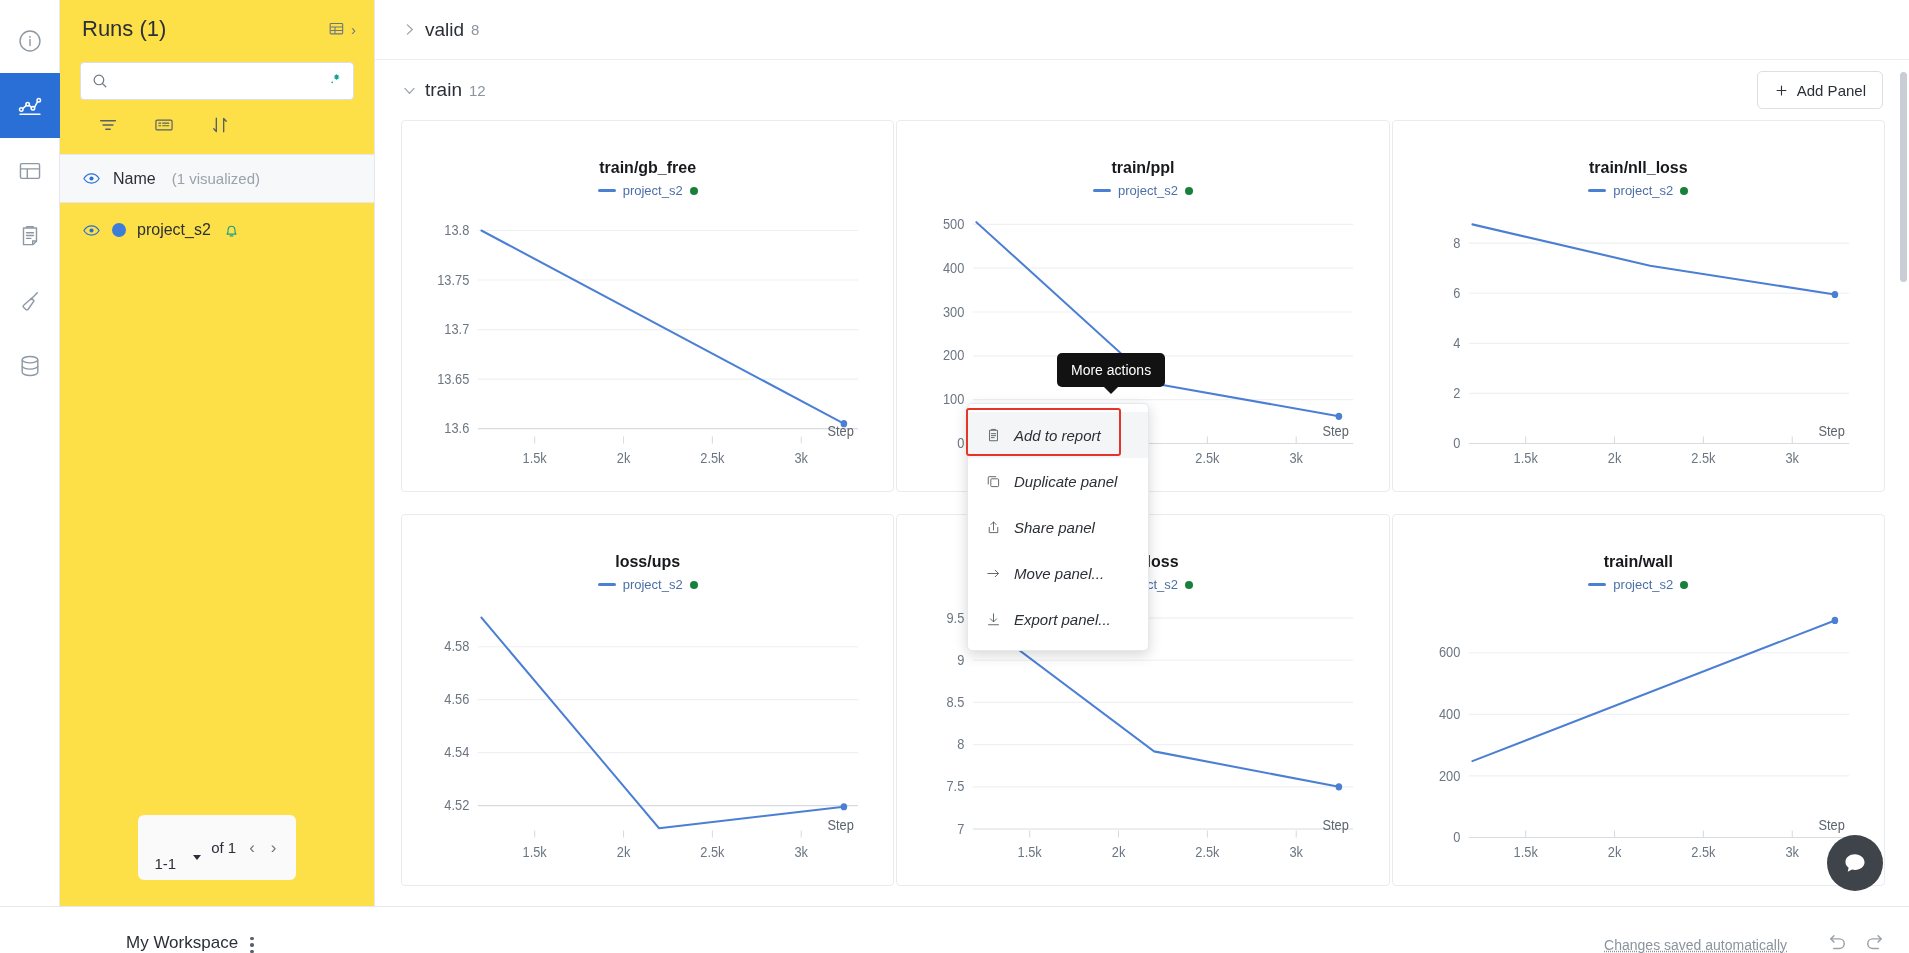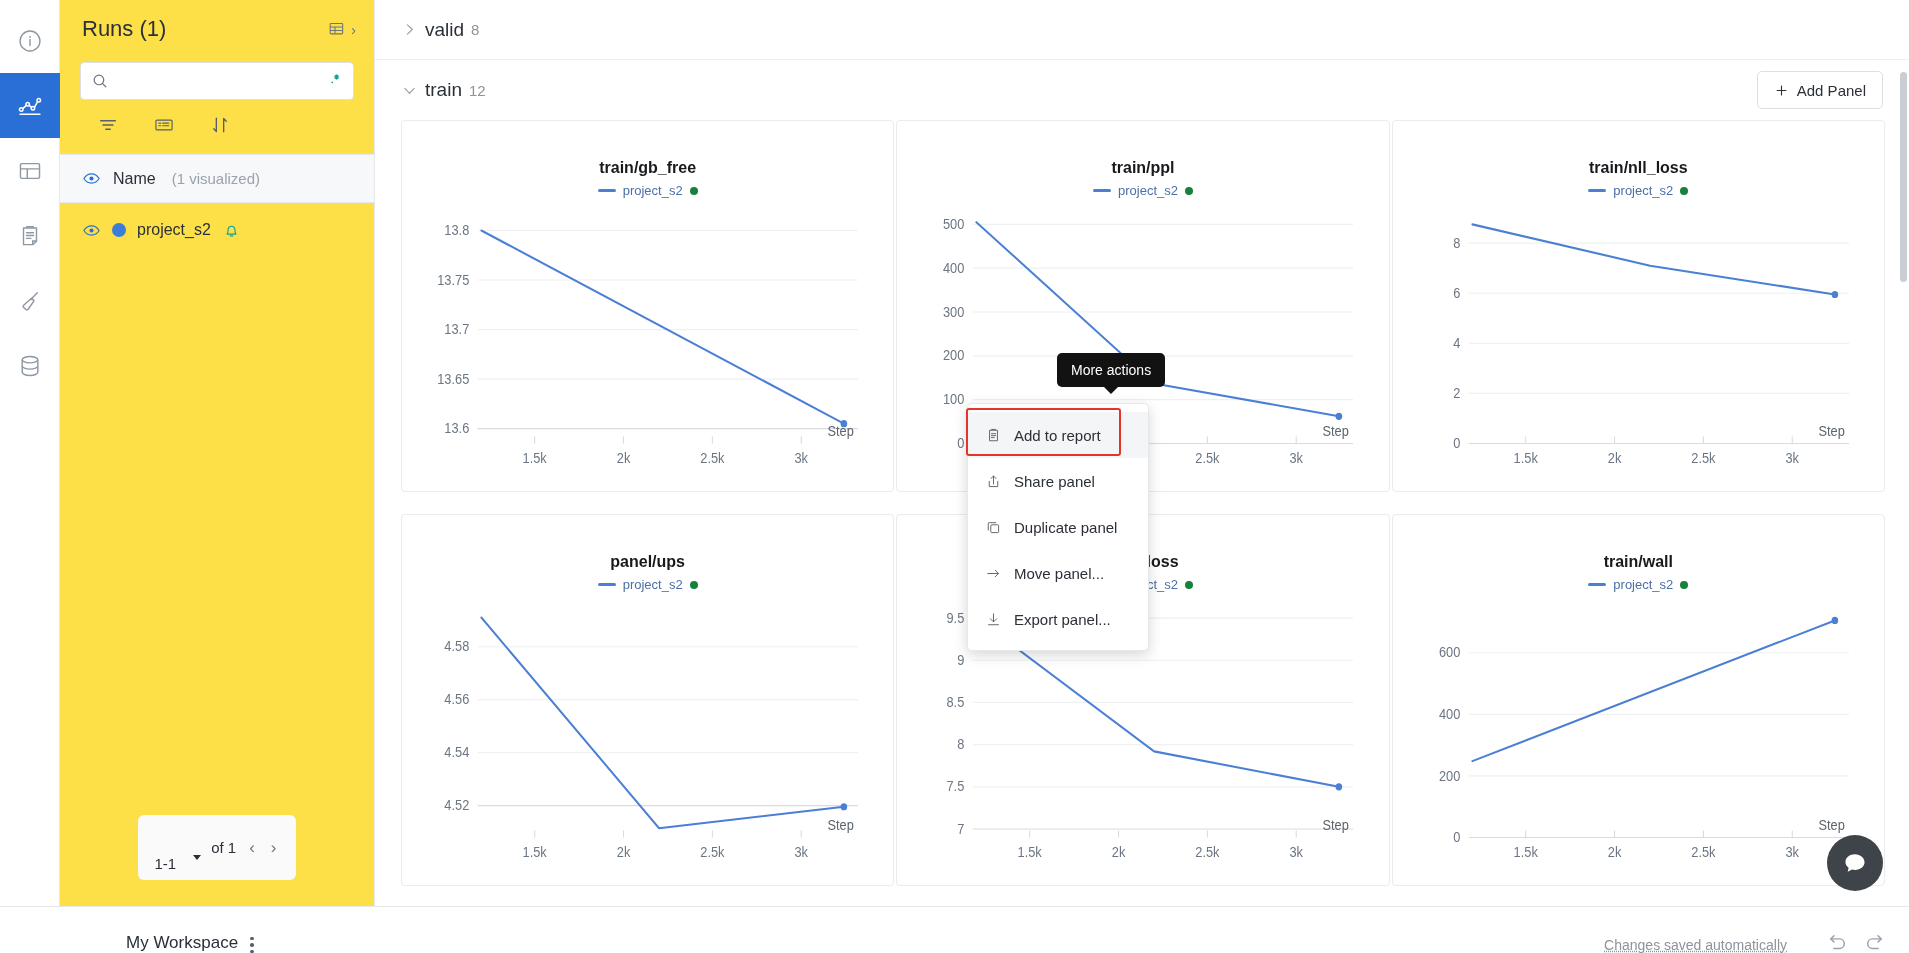--- a/index.html
+++ b/index.html
@@ -438,21 +438,21 @@
               <text x="275.58878504672896" y="223" text-anchor="middle" class="axis-text">2.5k</text>
               <line x1="358.76635514018693" x2="358.76635514018693" y1="200" y2="206" stroke="#d8dbdf" stroke-width="1"></line>
               <text x="358.76635514018693" y="223" text-anchor="middle" class="axis-text">3k</text>
               <text x="408" y="200" text-anchor="end" class="axis-step">Step</text>
               <polyline points="59.32710280373832,17.538461538461547 225.6822429906542,53.076923076923066 398.69158878504675,77.84615384615384" fill="none" stroke="#4b7fd4" stroke-width="1.8" stroke-linejoin="round" stroke-linecap="round"></polyline>
               <circle cx="398.69158878504675" cy="77.84615384615384" r="3.1" fill="#4b7fd4"></circle>
             </svg>
           </div>
         </div>
         <div class="panel">
-          <div class="panel-title">panel/ups</div>
+          <div class="panel-title">loss/ups</div>
           <div class="panel-legend">
             <span class="legend-line"></span>
             <span class="legend-text">project_s2</span>
             <span class="legend-dot"></span>
           </div>
           <div class="chartbox">
             <svg viewBox="0 0 430 240" preserveAspectRatio="none">
               <line x1="56" x2="412" y1="178.65116279069875" y2="178.65116279069875" stroke="#d8dbdf" stroke-width="1"></line>
               <text x="48" y="182.65116279069875" text-anchor="end" class="axis-text">4.52</text>
               <line x1="56" x2="412" y1="133.06976744186065" y2="133.06976744186065" stroke="#eff0f2" stroke-width="1"></line>
@@ -540,49 +540,49 @@
               <circle cx="398.69158878504675" cy="19.27027027027026" r="3.1" fill="#4b7fd4"></circle>
             </svg>
           </div>
         </div>
       </div>
 
     <div class="tooltip" id="tooltip" style="left: 682px; top: 353px;">
       <span>More actions</span>
     </div>
 
-    <div class="ctxmenu" id="ctxmenu" style="left: 592px; top: 403px;">
+    <div class="ctxmenu" id="ctxmenu" style="left: 592px; top: 403px; font-style: italic;">
         <div class="ctxitem highlight">
           <span class="ic">
             <svg width="17" height="17" viewBox="0 0 24 24" fill="none" stroke="currentColor" stroke-width="1.4">
               <path d="M6.4 4.6h11.2v14.8H6.4z" stroke-linejoin="round"></path>
               <path d="M9.2 4.6V3.4h5.6v1.2" stroke-linejoin="round"></path>
               <path d="M9 9.4h6M9 12.2h6M9 15h4" stroke-linecap="round"></path>
             </svg>
           </span>
           <span>Add to report</span>
         </div>
         <div class="ctxitem">
           <span class="ic">
             <svg width="17" height="17" viewBox="0 0 24 24" fill="none" stroke="currentColor" stroke-width="1.4">
+              <rect x="8.2" y="8.2" width="11" height="11" rx="1.3"></rect>
+              <path d="M15.2 5.2H5.6a1 1 0 00-1 1v9.4" stroke-linecap="round"></path>
+            </svg>
+          </span>
+          <span>Duplicate panel</span>
+        </div>
+        <div class="ctxitem">
+          <span class="ic">
+            <svg width="17" height="17" viewBox="0 0 24 24" fill="none" stroke="currentColor" stroke-width="1.4">
               <path d="M12 15.6V4.2" stroke-linecap="round"></path>
               <path d="M8.4 7.8L12 4.2l3.6 3.6" stroke-linecap="round" stroke-linejoin="round"></path>
               <path d="M6 11.8v7.4h12v-7.4" stroke-linecap="round" stroke-linejoin="round"></path>
             </svg>
           </span>
           <span>Share panel</span>
-        </div>
-        <div class="ctxitem">
-          <span class="ic">
-            <svg width="17" height="17" viewBox="0 0 24 24" fill="none" stroke="currentColor" stroke-width="1.4">
-              <rect x="8.2" y="8.2" width="11" height="11" rx="1.3"></rect>
-              <path d="M15.2 5.2H5.6a1 1 0 00-1 1v9.4" stroke-linecap="round"></path>
-            </svg>
-          </span>
-          <span>Duplicate panel</span>
         </div>
         <div class="ctxitem">
           <span class="ic">
             <svg width="17" height="17" viewBox="0 0 24 24" fill="none" stroke="currentColor" stroke-width="1.4">
               <path d="M4 12h15" stroke-linecap="round"></path>
               <path d="M14.4 7.4L19 12l-4.6 4.6" stroke-linecap="round" stroke-linejoin="round"></path>
             </svg>
           </span>
           <span>Move panel...</span>
         </div>

